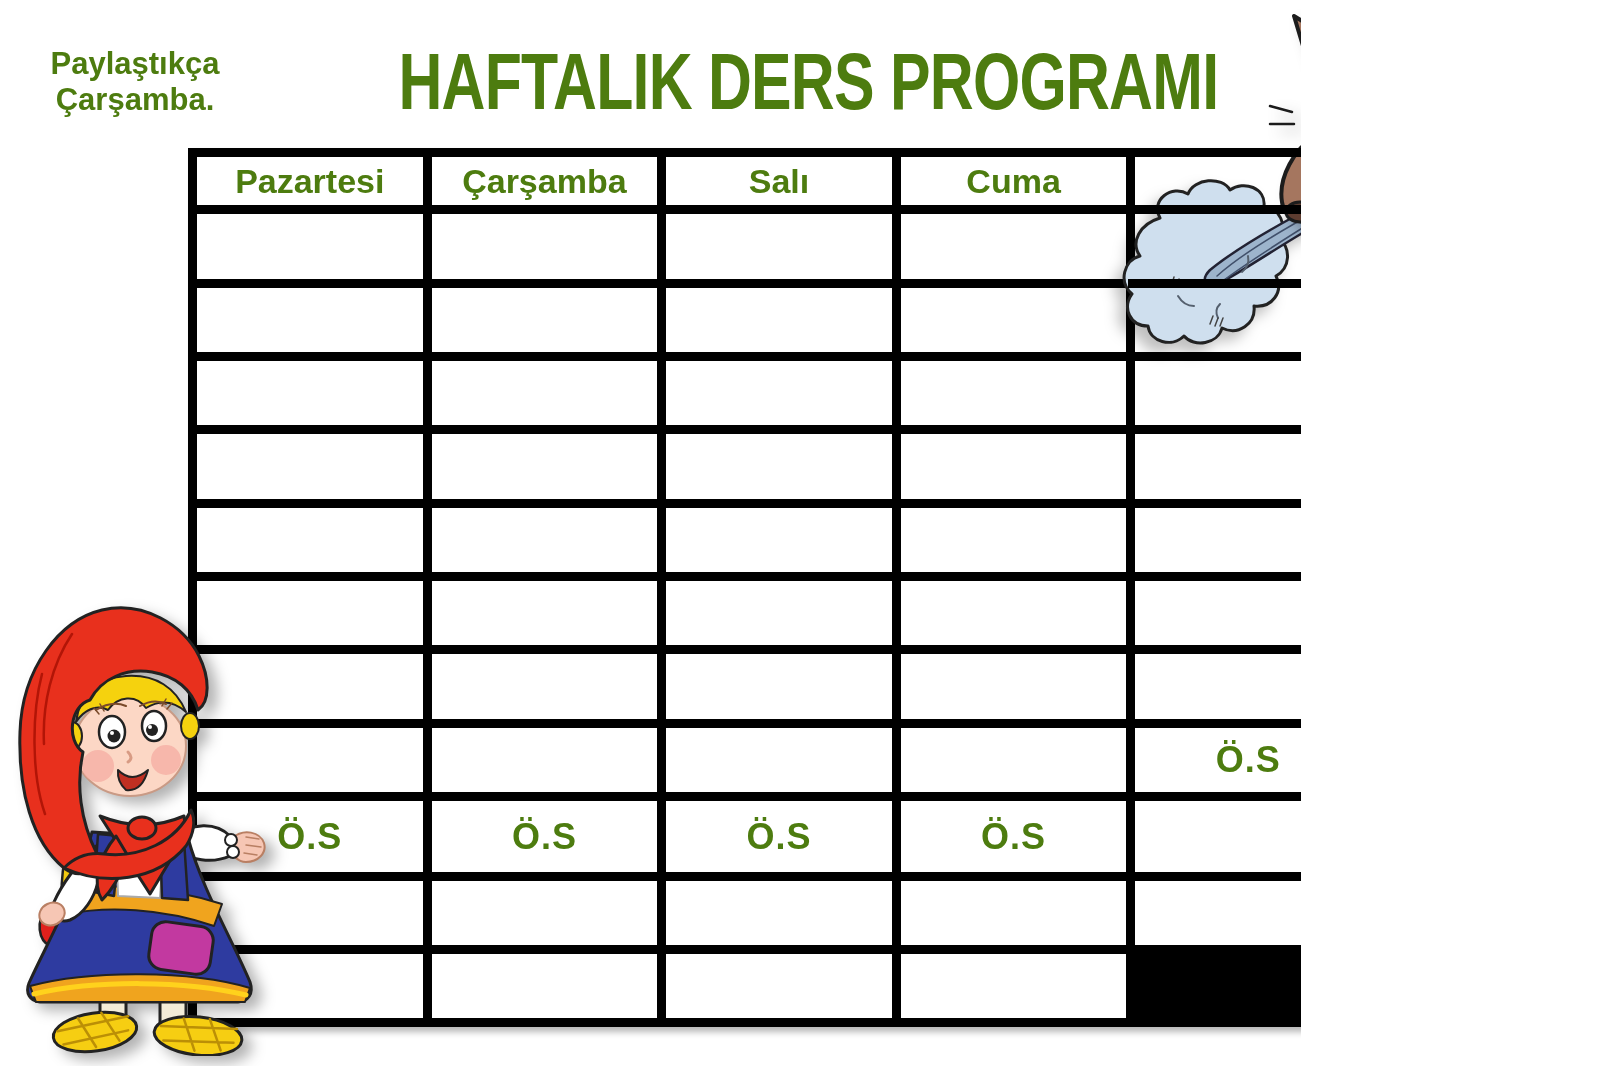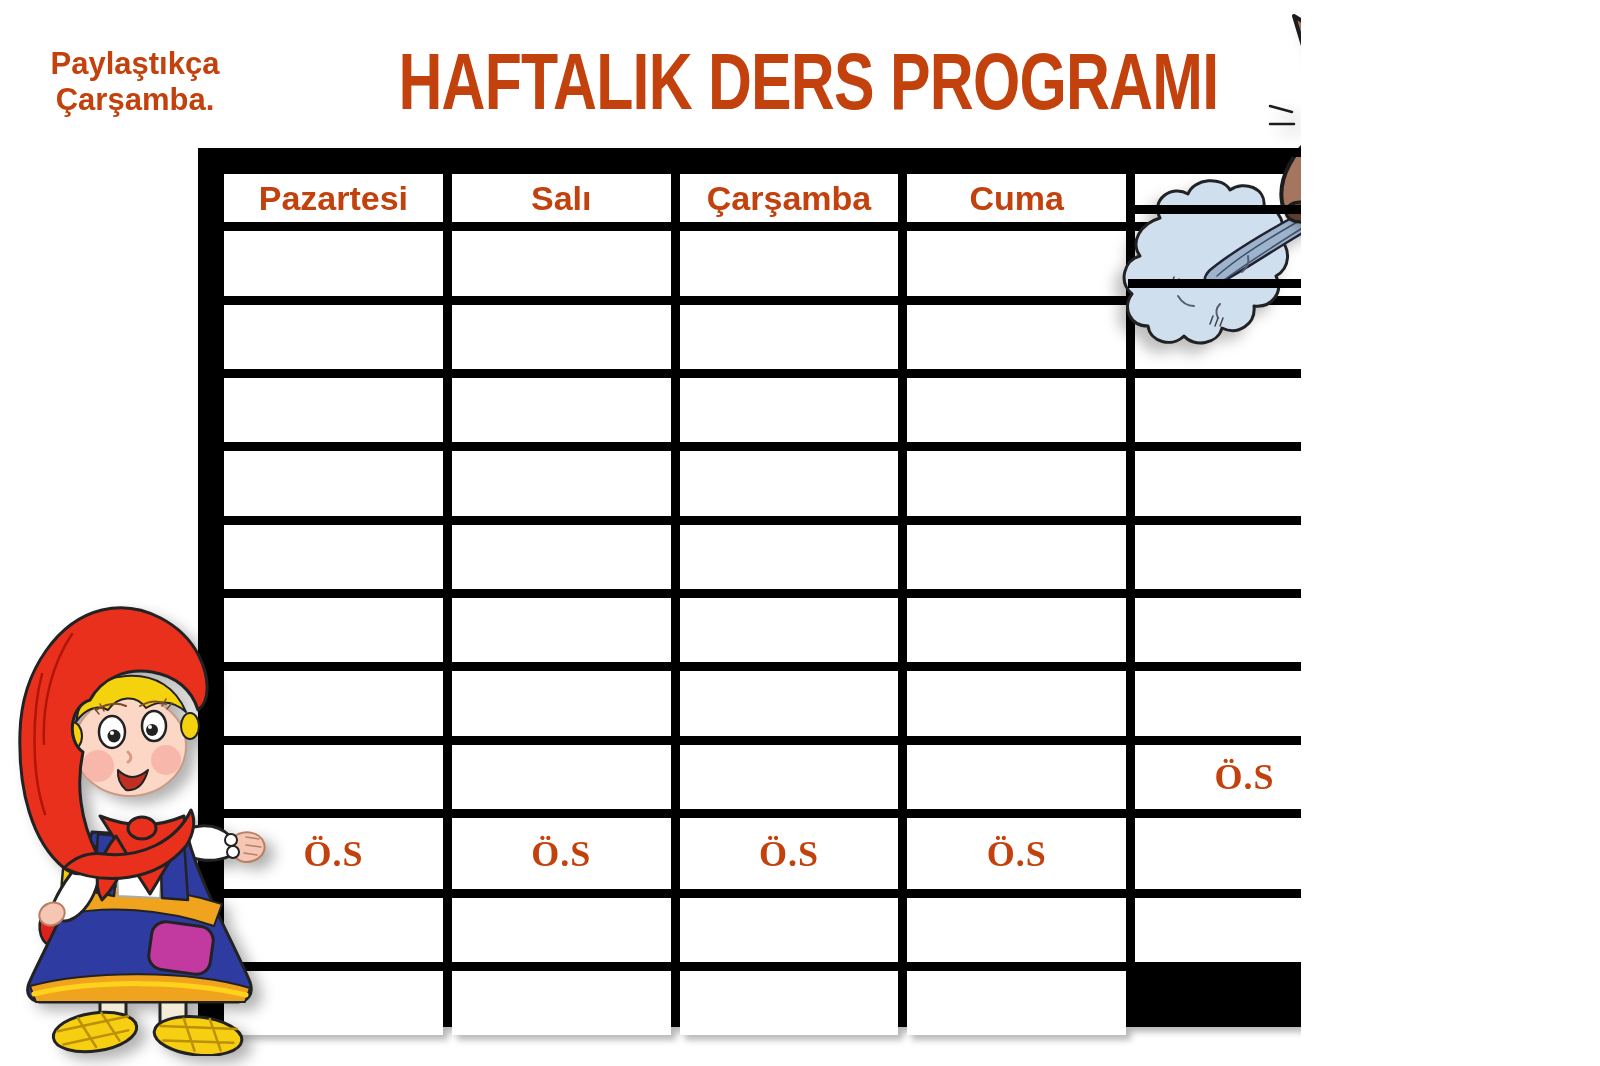--- a/index.html
+++ b/index.html
@@ -1,36 +1,36 @@
 <!DOCTYPE html>
 <html><head>
 <meta charset="utf-8">
 <style>
   html,body{margin:0;padding:0;}
   .page{position:relative;width:1301px;height:1066px;background:#ffffff;overflow:hidden;
-        font-family:"Liberation Sans",sans-serif;color:#c2410c;}
+        font-family:"Liberation Sans",sans-serif;color:#4d7c0f;}
 
   
   .motto{position:absolute;left:15px;top:46px;width:240px;text-align:center;
          font-size:31px;font-weight:bold;line-height:1.16;}
 
   
   .title{position:absolute;left:0;top:28px;width:1600px;text-align:center;margin:8px;}
   .title span{display:inline-block;font-size:80px;font-weight:bold;letter-spacing:-1px;
               transform:scaleX(.76);transform-origin:50% 50%;white-space:nowrap;}
 
   
-  .grid{position:absolute;left:198px;top:148px;width:1182px;height:879px;box-sizing:border-box;
+  .grid{position:absolute;left:188px;top:148px;width:1182px;height:879px;box-sizing:border-box;
         background:#000;display:grid;grid-template-columns:repeat(5,1fr);
         grid-template-rows:48px 65px 64px 64px 65px 64px 64px 65px 64px 71px 64px 64px;
-        gap:9px;padding:26px;z-index:1;
+        gap:9px;padding:9px;z-index:1;
         filter:drop-shadow(5px 5px 3px rgba(0,0,0,.28));}
   .cell{background:#fff;display:flex;align-items:center;justify-content:center;}
   .hcell{font-size:34px;font-weight:bold;}
-  .oscell{font-size:36px;font-weight:bold;letter-spacing:1px;font-family:Liberation Serif, serif;}
+  .oscell{font-size:36px;font-weight:bold;letter-spacing:1px;}
 
   
   .cloud{position:absolute;left:1122px;top:176px;width:205px;height:185px;z-index:4;
          filter:drop-shadow(-8px 9px 7px rgba(0,0,0,.25));}
   .wolf{position:absolute;left:1256px;top:2px;width:330px;height:430px;z-index:5;
         filter:drop-shadow(10px 7px 7px rgba(0,0,0,.30));}
   .girl{position:absolute;left:0;top:594px;width:270px;height:462px;z-index:9;
         filter:drop-shadow(9px 7px 7px rgba(0,0,0,.30));}
 
   
@@ -47,22 +47,22 @@
 
   <div class="motto">
     <div>Paylaştıkça</div>
     <div>Çarşamba.</div>
   </div>
 
   <h1 class="title"><span>HAFTALIK DERS PROGRAMI</span></h1>
 
   <div class="grid">
       <div class="cell hcell">Pazartesi</div>
+      <div class="cell hcell">Çarşamba</div>
       <div class="cell hcell">Salı</div>
-      <div class="cell hcell">Çarşamba</div>
       <div class="cell hcell">Cuma</div>
       <div class="cell"></div>
       <div class="cell"></div>
       <div class="cell"></div>
       <div class="cell"></div>
       <div class="cell"></div>
       <div class="cell"></div>
       <div class="cell"></div>
       <div class="cell"></div>
       <div class="cell"></div>

